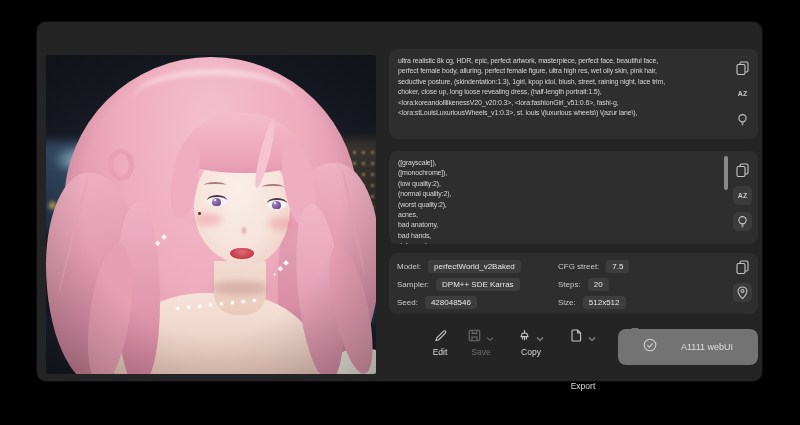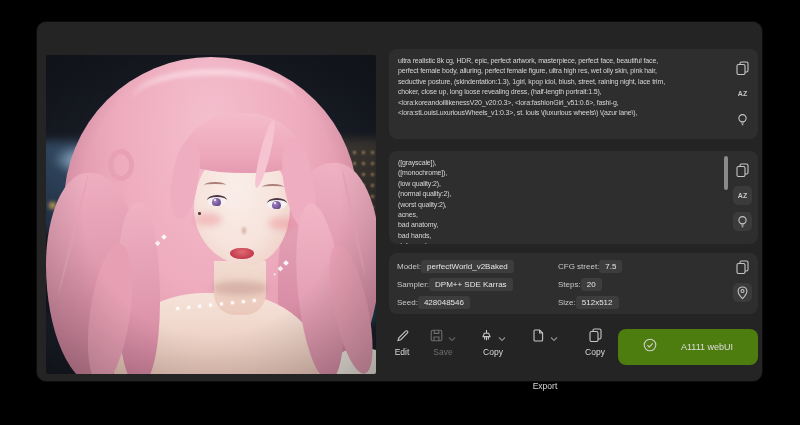--- a/index.html
+++ b/index.html
@@ -28,34 +28,34 @@
 
   .tool-strip{position:absolute;right:6px;top:9px;display:flex;flex-direction:column;gap:7px;align-items:center;}
   .strip-btn{width:19px;height:19px;display:flex;align-items:center;justify-content:center;border-radius:5px;}
   .strip-btn.raised{background:#3b3b3b;}
   .strip-btn svg{display:block;}
   .az{font-size:7px;font-weight:bold;color:#c6c6c6;letter-spacing:0;}
 
   
   .set-col{position:absolute;top:0;height:100%;}
   .col-a{left:8px;} .col-b{left:169px;}
-  .set-row{position:absolute;display:flex;align-items:center;height:15px;text-align:center;}
+  .set-row{position:absolute;display:flex;align-items:center;gap:7px;height:15px;text-align:center;}
   .set-row.r0{top:6px;} .set-row.r1{top:24px;} .set-row.r2{top:42px;}
   .set-label{font-size:8px;color:#c9c9c9;white-space:nowrap;}
   .chip{background:#3d3d3d;border-radius:3px;padding:2px 6px;font-size:8px;color:#e6e6e6;white-space:nowrap;}
 
   
   .toolbar{position:absolute;left:352px;top:303px;width:369px;height:46px;}
-  .tool{position:absolute;top:4px;display:flex;flex-direction:column;align-items:center;}
+  .tool{position:absolute;top:4px;display:flex;flex-direction:column;align-items:center;margin-left:38px;}
   .tool-ico{display:flex;align-items:center;gap:5px;height:15px;}
   .tool-label{margin-top:3px;font-size:8.5px;color:#d9d9d9;}
   .tool.disabled .tool-label{color:#6e6e6e;}
   .g-edit{left:0;width:26px;} .g-save{left:36px;width:36px;} .g-clear{left:84px;width:40px;}
   .g-export{left:136px;width:40px;gap:34px;} .g-copy{left:190px;width:32px;}
-  .src-btn{position:absolute;left:229px;top:4px;width:140px;height:36px;background:#4d7c0f;border-radius:8px;
+  .src-btn{position:absolute;left:229px;top:4px;width:140px;height:36px;background:#737373;border-radius:8px;
     display:flex;align-items:center;justify-content:center;gap:24px;}
   .src-label{font-size:9px;color:#dedede;}
 
   
   .art{position:absolute;left:9px;top:33px;width:330px;height:319px;overflow:hidden;border-radius:2px;
     background:linear-gradient(180deg,#14171e 0%,#1a1e28 40%,#252b38 62%,#1d222d 78%,#171b24 100%);}
   .art *{position:absolute;}
   .bld-left{left:-8px;top:86px;width:82px;height:96px;background:linear-gradient(180deg,#3e5a78,#22334a);filter:blur(5px);opacity:.85;}
   .bld-glow{left:6px;top:90px;width:54px;height:30px;background:radial-gradient(closest-side,rgba(175,215,240,.9),rgba(120,160,200,0));filter:blur(3px);}
   .bld-right{right:-6px;top:84px;width:74px;height:96px;background:linear-gradient(180deg,#3d3833,#2a2624);filter:blur(4px);}

